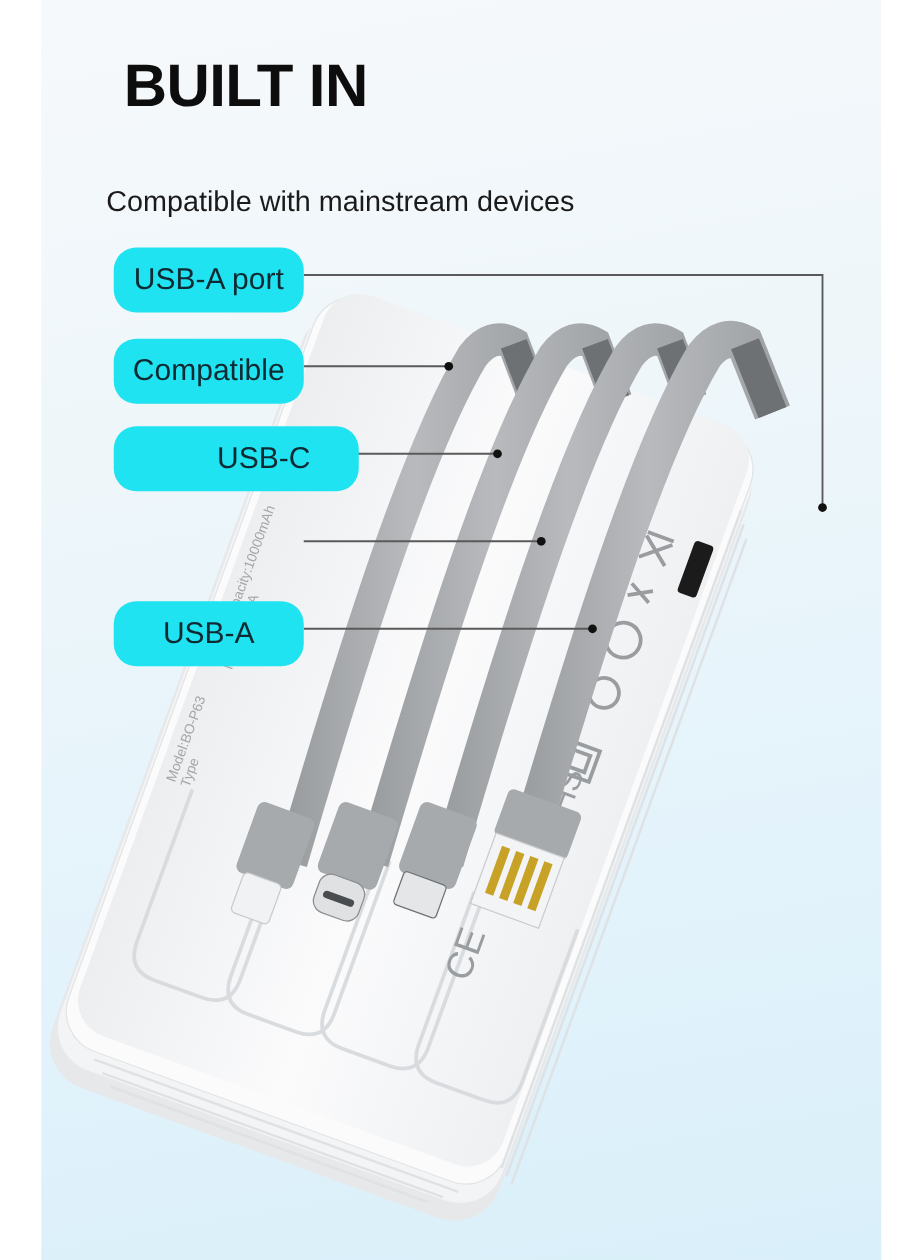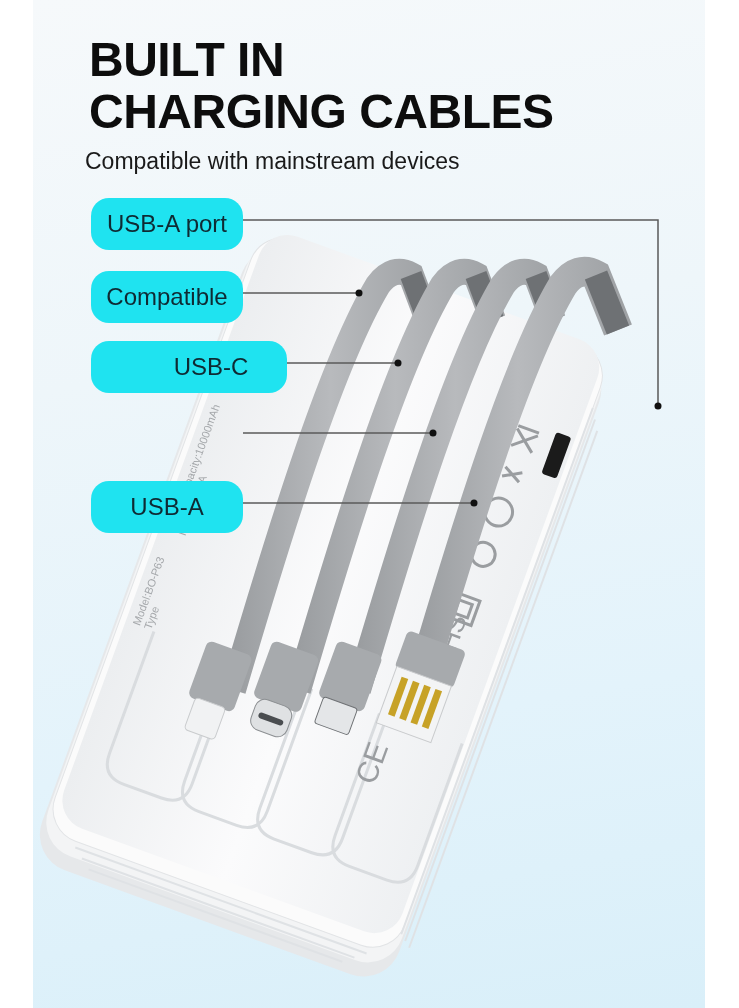--- a/index.html
+++ b/index.html
@@ -1,34 +1,33 @@
 <!DOCTYPE html>
 <html><head>
 <meta charset="utf-8">
 <style>
   html, body { margin:0; padding:0; }
   body { width:739px; height:1008px; background:#ffffff; position:relative; overflow:hidden;
          font-family:"Liberation Sans", "DejaVu Sans", sans-serif; }
   .canvas { position:absolute; left:33px; top:0; width:672px; height:1008px;
             background: linear-gradient(170deg, #f6f9fb 0%, #eef6fa 35%, #e3f3fb 70%, #d9eff9 100%); overflow:hidden; }
-  .title { position:absolute; left:52px; top:30px; margin:4px; font-weight:700; font-size:48px; line-height:52px;
+  .title { position:absolute; left:52px; top:30px; margin:14px; font-weight:700; font-size:48px; line-height:52px;
            color:#0d0d0d; letter-spacing:-0.5px; }
   .subtitle { position:absolute; left:52px; top:148px; font-size:23px; color:#1a1a1a; }
   .pill { position:absolute; background:#1fe3f0; color:#0f2a33; border-radius:18px; height:52px;
           display:flex; align-items:center; justify-content:center; font-size:24px; }
   svg.scene { position:absolute; left:0; top:0; }
 </style>
 </head>
 <body>
 
 <div class="canvas">
 
   <h1 class="title">
     <div>BUILT IN</div>
-    <div>CHARGING CABLES</div>
   </h1>
   <div class="subtitle">Compatible with mainstream devices</div>
 
   <svg class="scene" width="672" height="1008" viewBox="0 0 672 1008">
     <defs>
       <linearGradient id="bodyG" x1="0" y1="0" x2="1" y2="0">
         <stop offset="0" stop-color="#eceef0"></stop>
         <stop offset="0.5" stop-color="#fbfbfc"></stop>
         <stop offset="1" stop-color="#eef0f2"></stop>
       </linearGradient>

